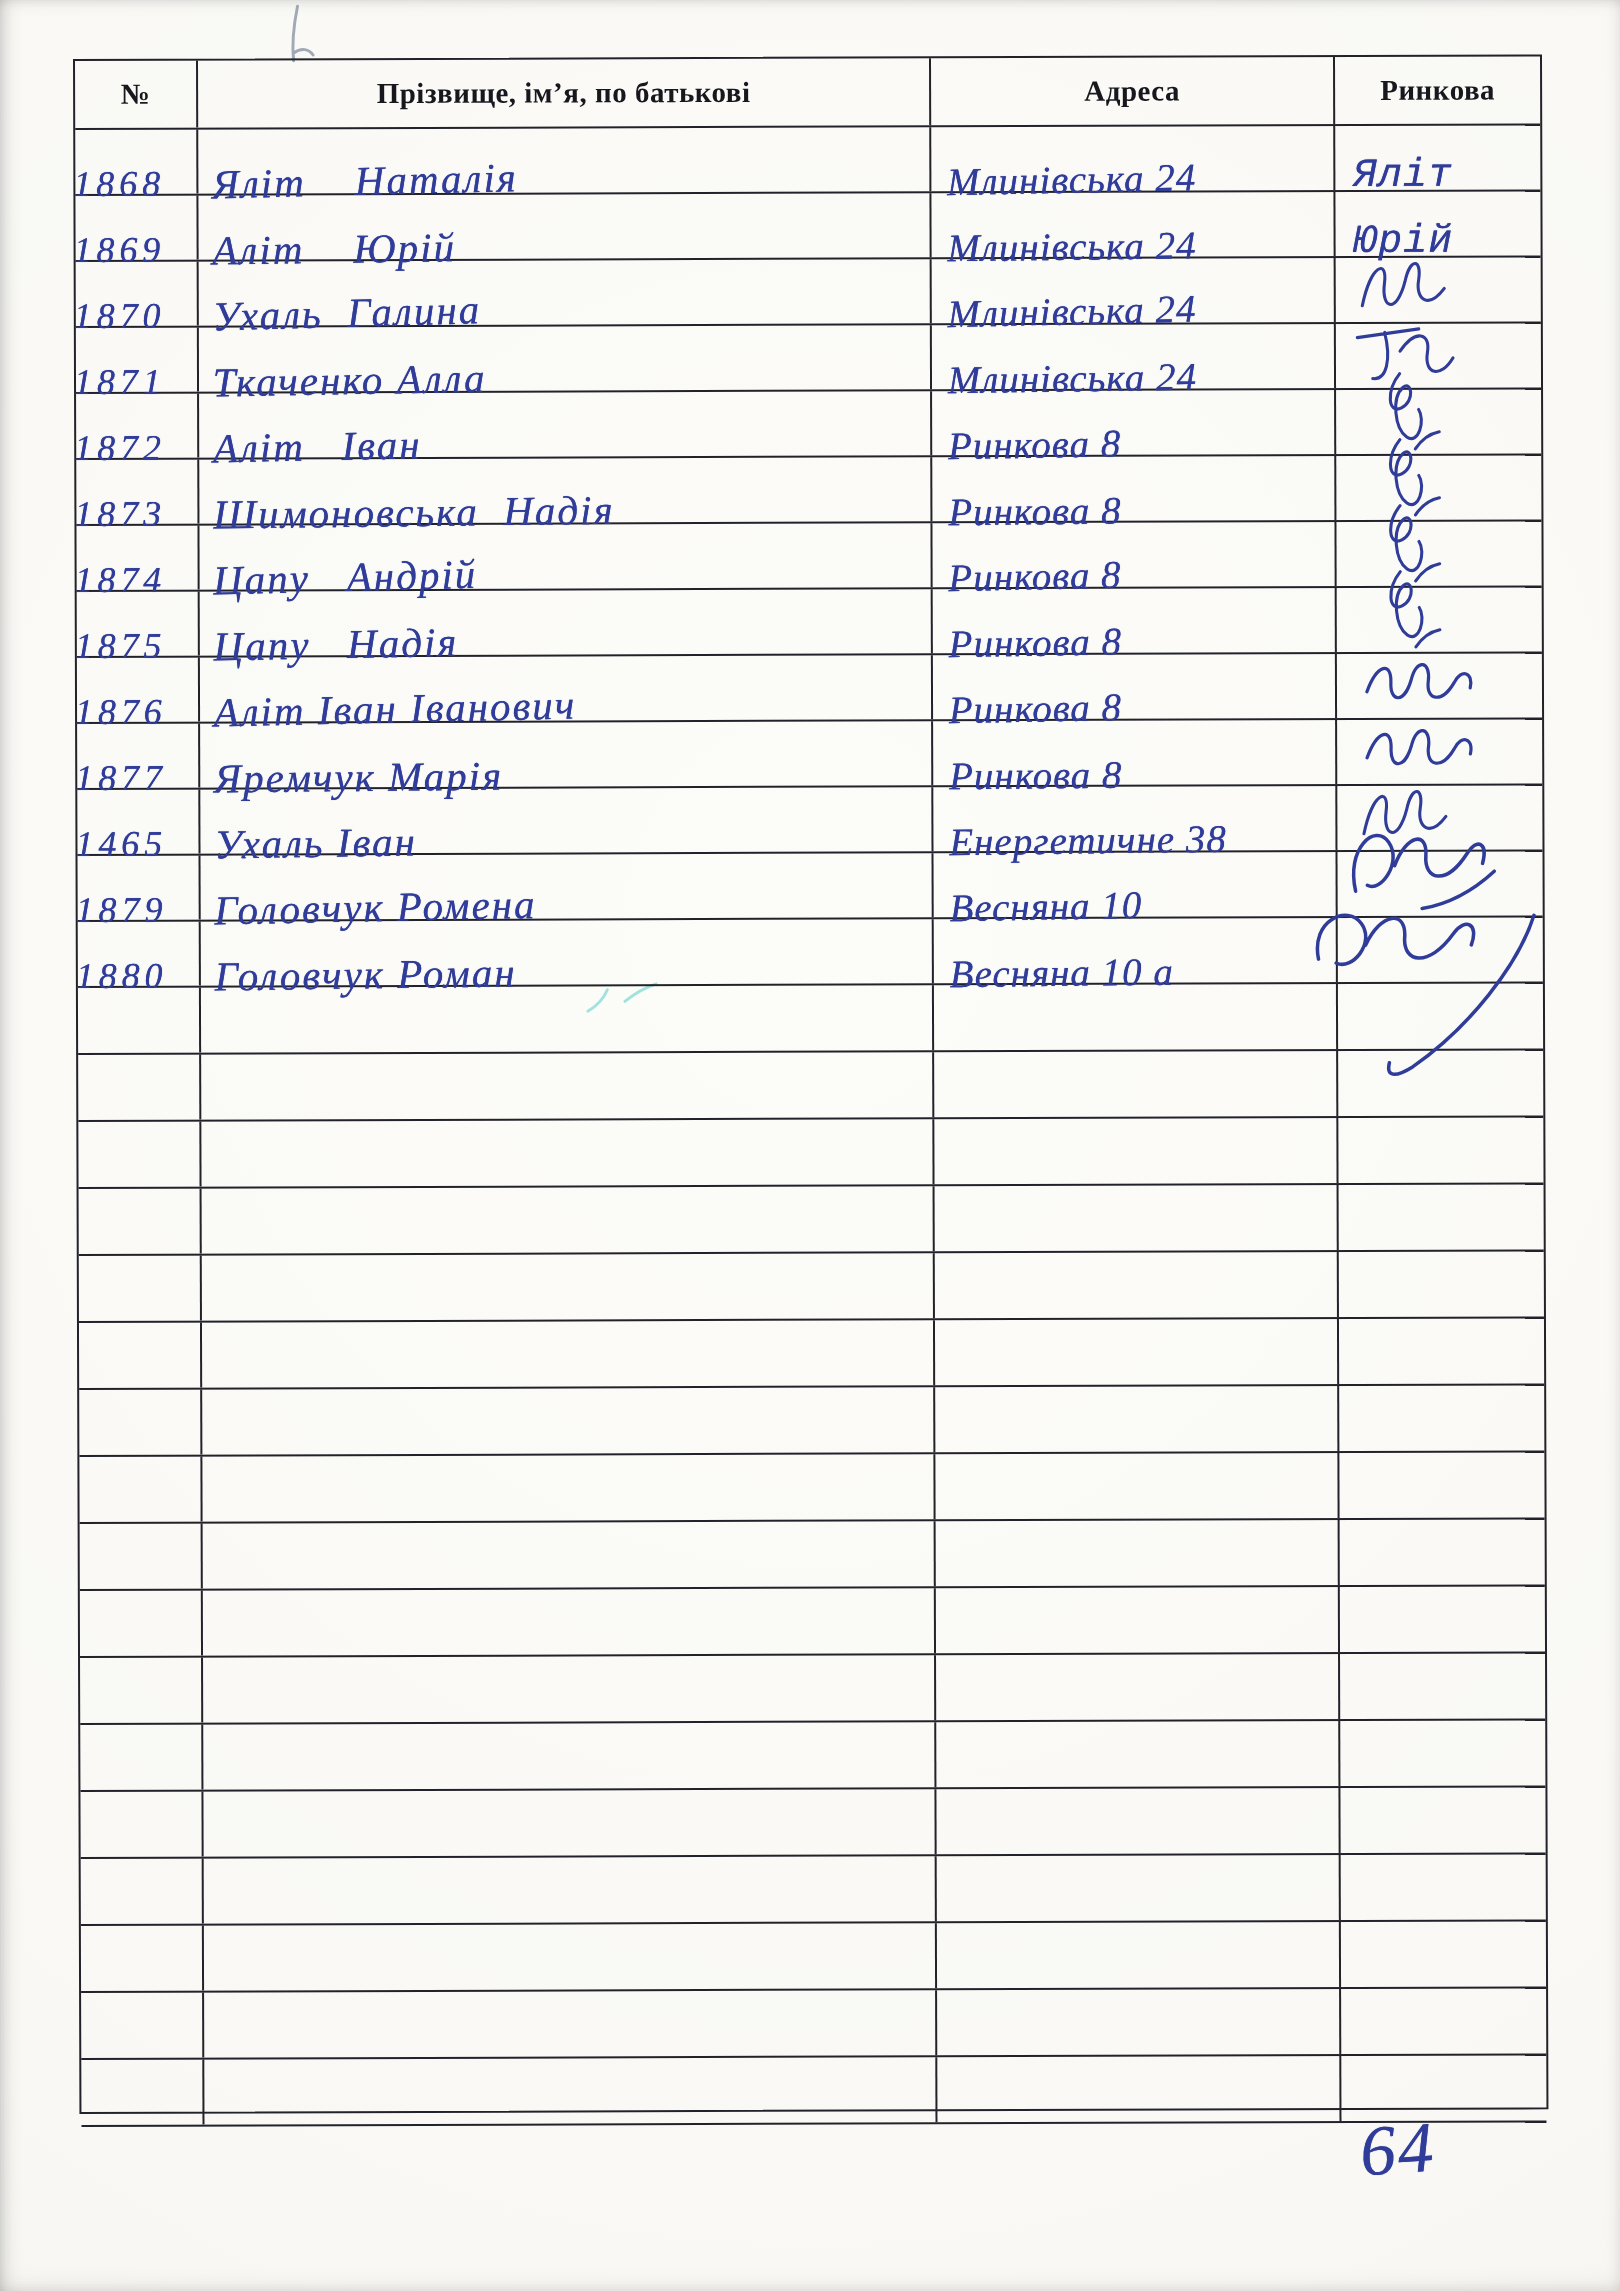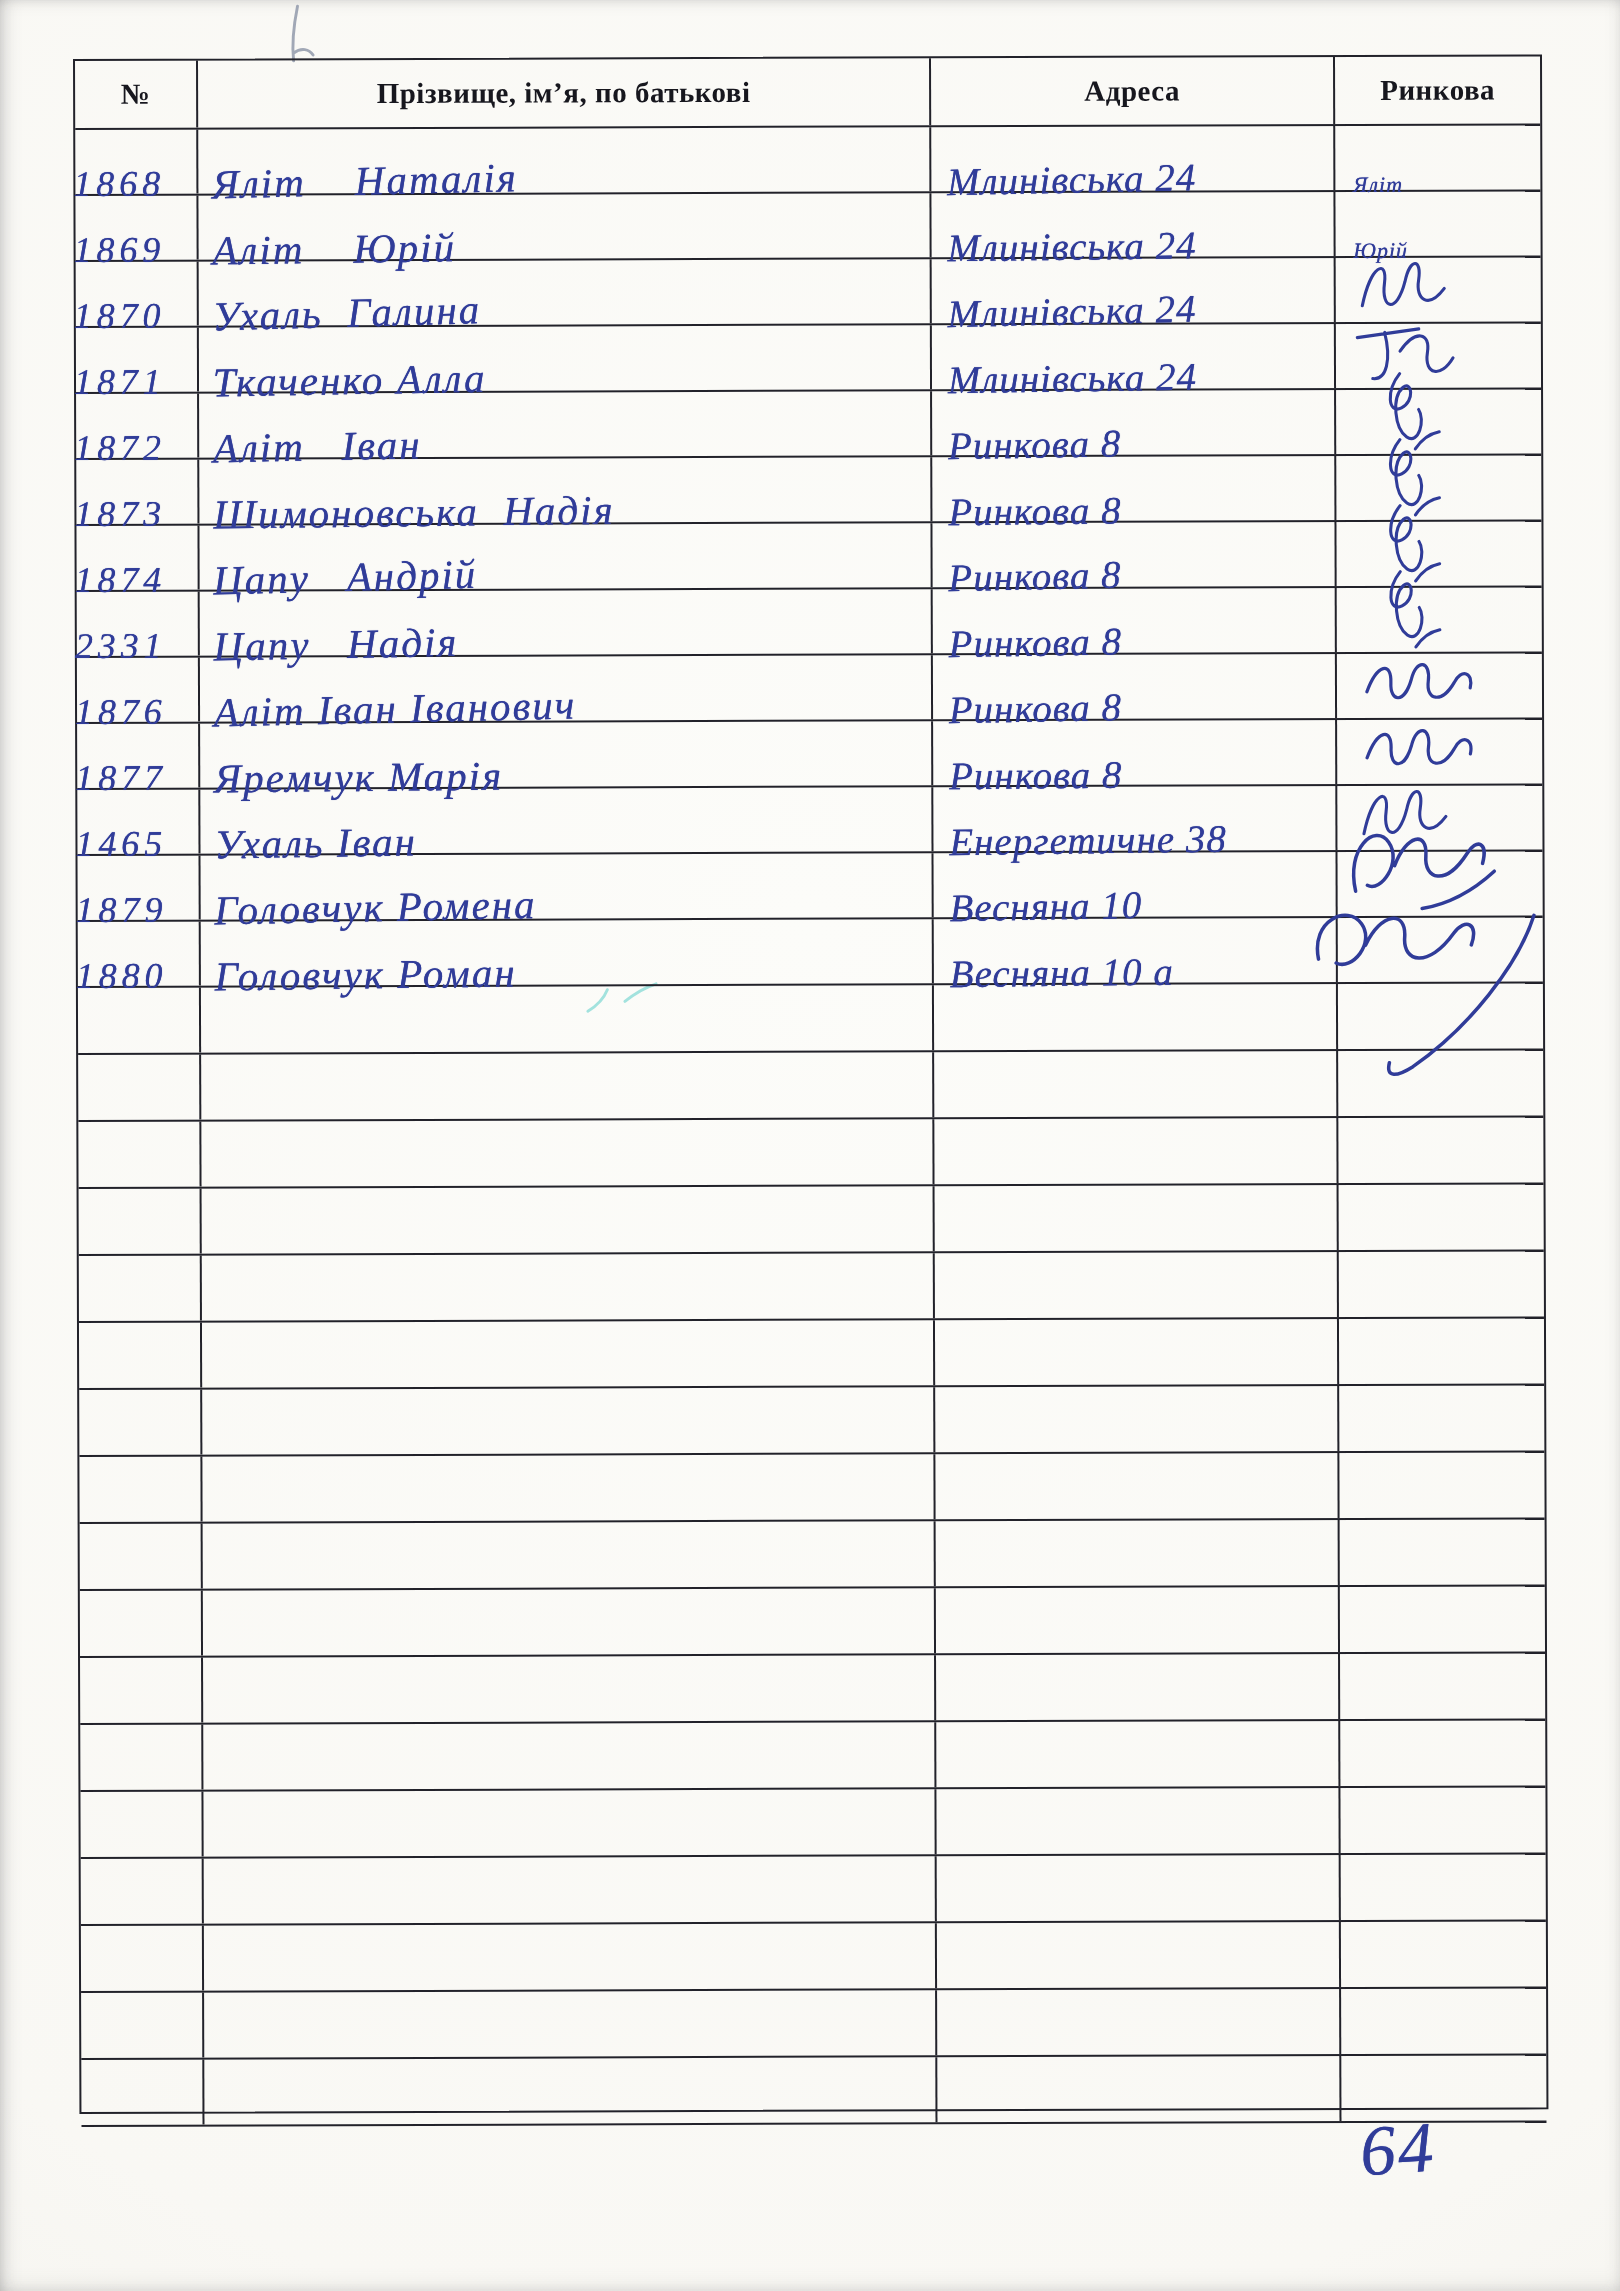--- a/index.html
+++ b/index.html
@@ -32,21 +32,21 @@
   .hcell{display:flex;align-items:center;justify-content:center;
     font-weight:bold;font-size:29px;color:#17171e;letter-spacing:0.5px;}
 
   
   .hw{position:absolute;font-family:"Liberation Serif", serif;font-style:italic;
     color:var(--ink);white-space:pre;transform-origin:left bottom;line-height:1;
     text-shadow:0 0 0.7px currentColor;}
   .hw-num{font-size:36px;letter-spacing:4.9px;left:-2px;bottom:-7.8px;}
   .hw-name{font-size:41px;letter-spacing:2px;left:13.7px;bottom:-11.8px;}
   .hw-addr{font-size:39px;letter-spacing:1px;left:15.7px;bottom:-9.8px;}
-  .hw-sig{font-size:22px;letter-spacing:1px;left:17.6px;bottom:-5.9px;}
+  .hw-sig{font-size:40px;letter-spacing:1px;left:17.6px;bottom:-5.9px;font-family:Liberation Mono, monospace;}
 
   .sig-svg{position:absolute;left:5.9px;bottom:-17.6px;overflow:visible;z-index:3;}
   .sig-svg path{fill:none;stroke:var(--ink);stroke-width:3.6;stroke-linecap:round;stroke-linejoin:round;}
   .sig-loop{width:147px;height:94px;}
   .sig-tflour{width:147px;height:94px;}
   .sig-zigzag{width:137px;height:108px;bottom:-13.7px;left:13.7px;}
   .sig-wide{width:176px;height:98px;bottom:-21.6px;}
   .sig-big{width:206px;height:127px;bottom:-25.5px;left:0;}
   .sig-grand{width:294px;height:216px;top:-15.7px;left:-35px;}
 
@@ -192,21 +192,21 @@
           </div>
       <div class="cell">
             <svg class="sig-svg sig-zigzag" viewBox="0 0 160 110">
               <path d="M58,8 C42,28 44,56 60,48 C76,40 72,16 62,24 C48,36 52,72 66,82 C80,92 88,62 80,50 M76,96 C84,84 94,78 104,76"></path>
             </svg>
           </div>
     </div>
 
     <div class="row filled">
       <div class="cell">
-            <span class="hw hw-num">2331</span>
+            <span class="hw hw-num">1875</span>
           </div>
       <div class="cell">
             <span class="hw hw-name" style="transform: rotate(-0.9deg);">Цапу   Надія</span>
           </div>
       <div class="cell">
             <span class="hw hw-addr" style="transform: rotate(-0.72deg);">Ринкова 8</span>
           </div>
       <div class="cell">
             <svg class="sig-svg sig-zigzag" viewBox="0 0 160 110">
               <path d="M58,8 C42,28 44,56 60,48 C76,40 72,16 62,24 C48,36 52,72 66,82 C80,92 88,62 80,50 M76,96 C84,84 94,78 104,76"></path>

